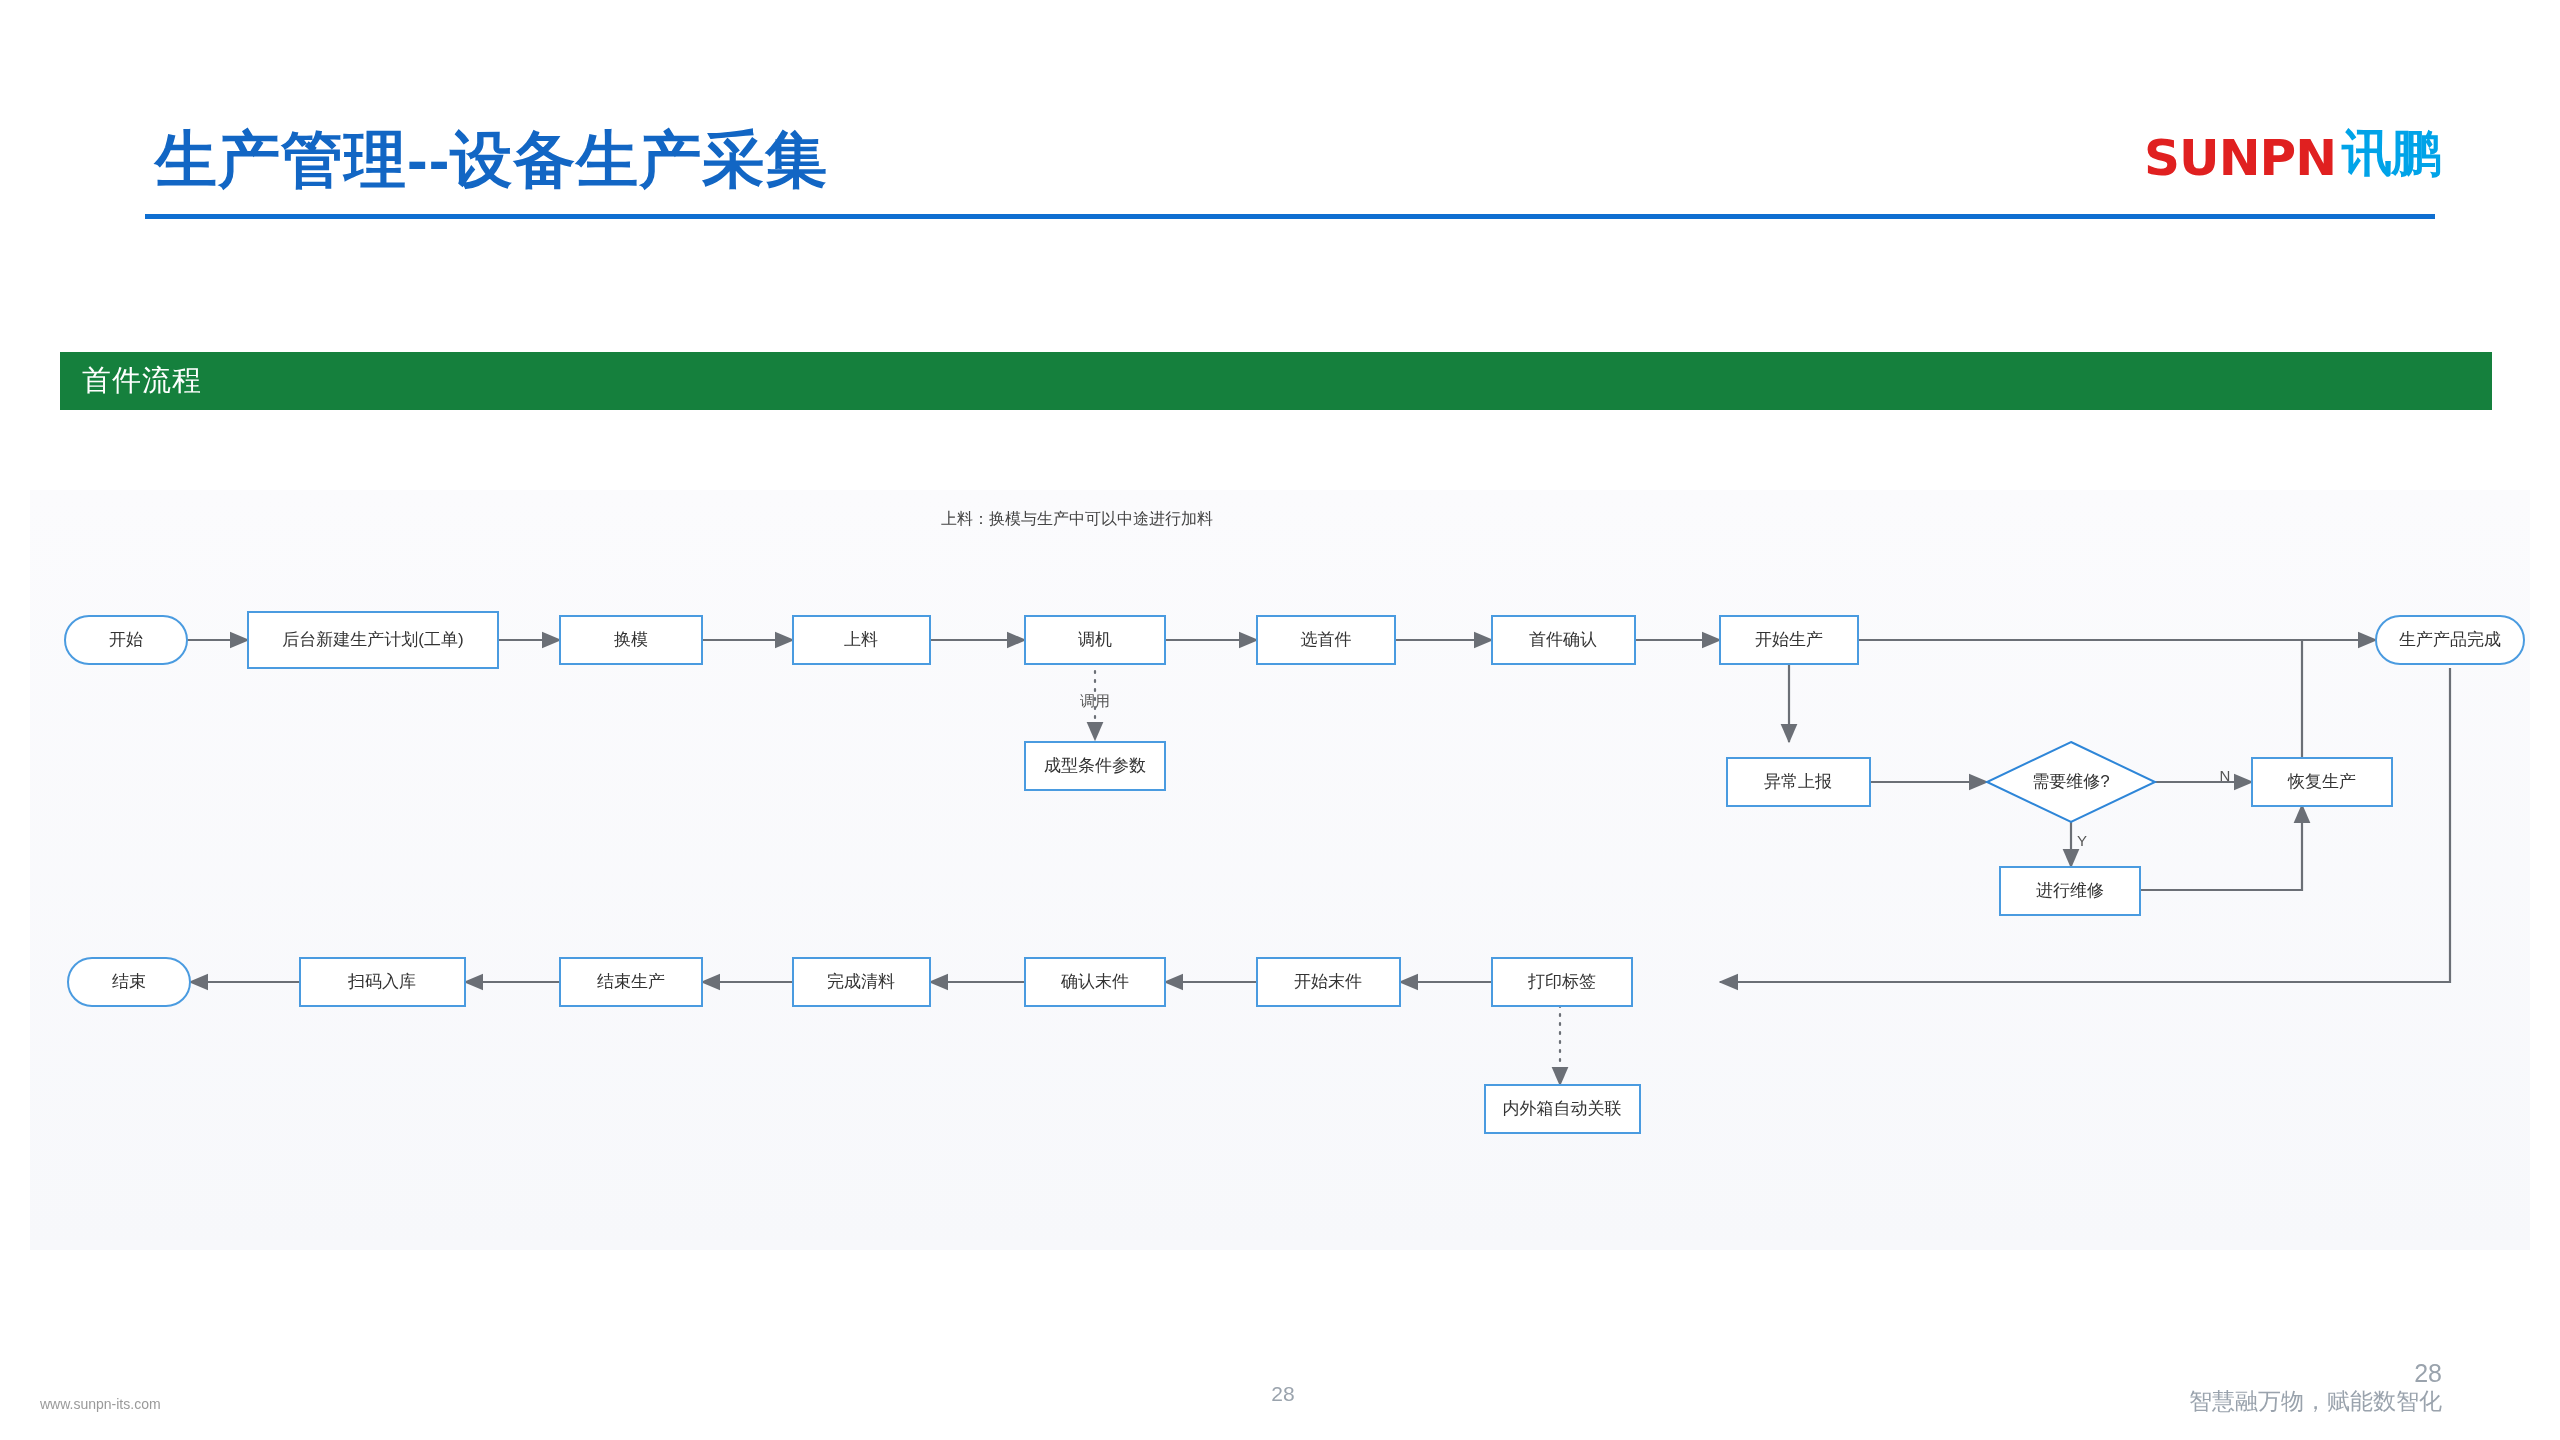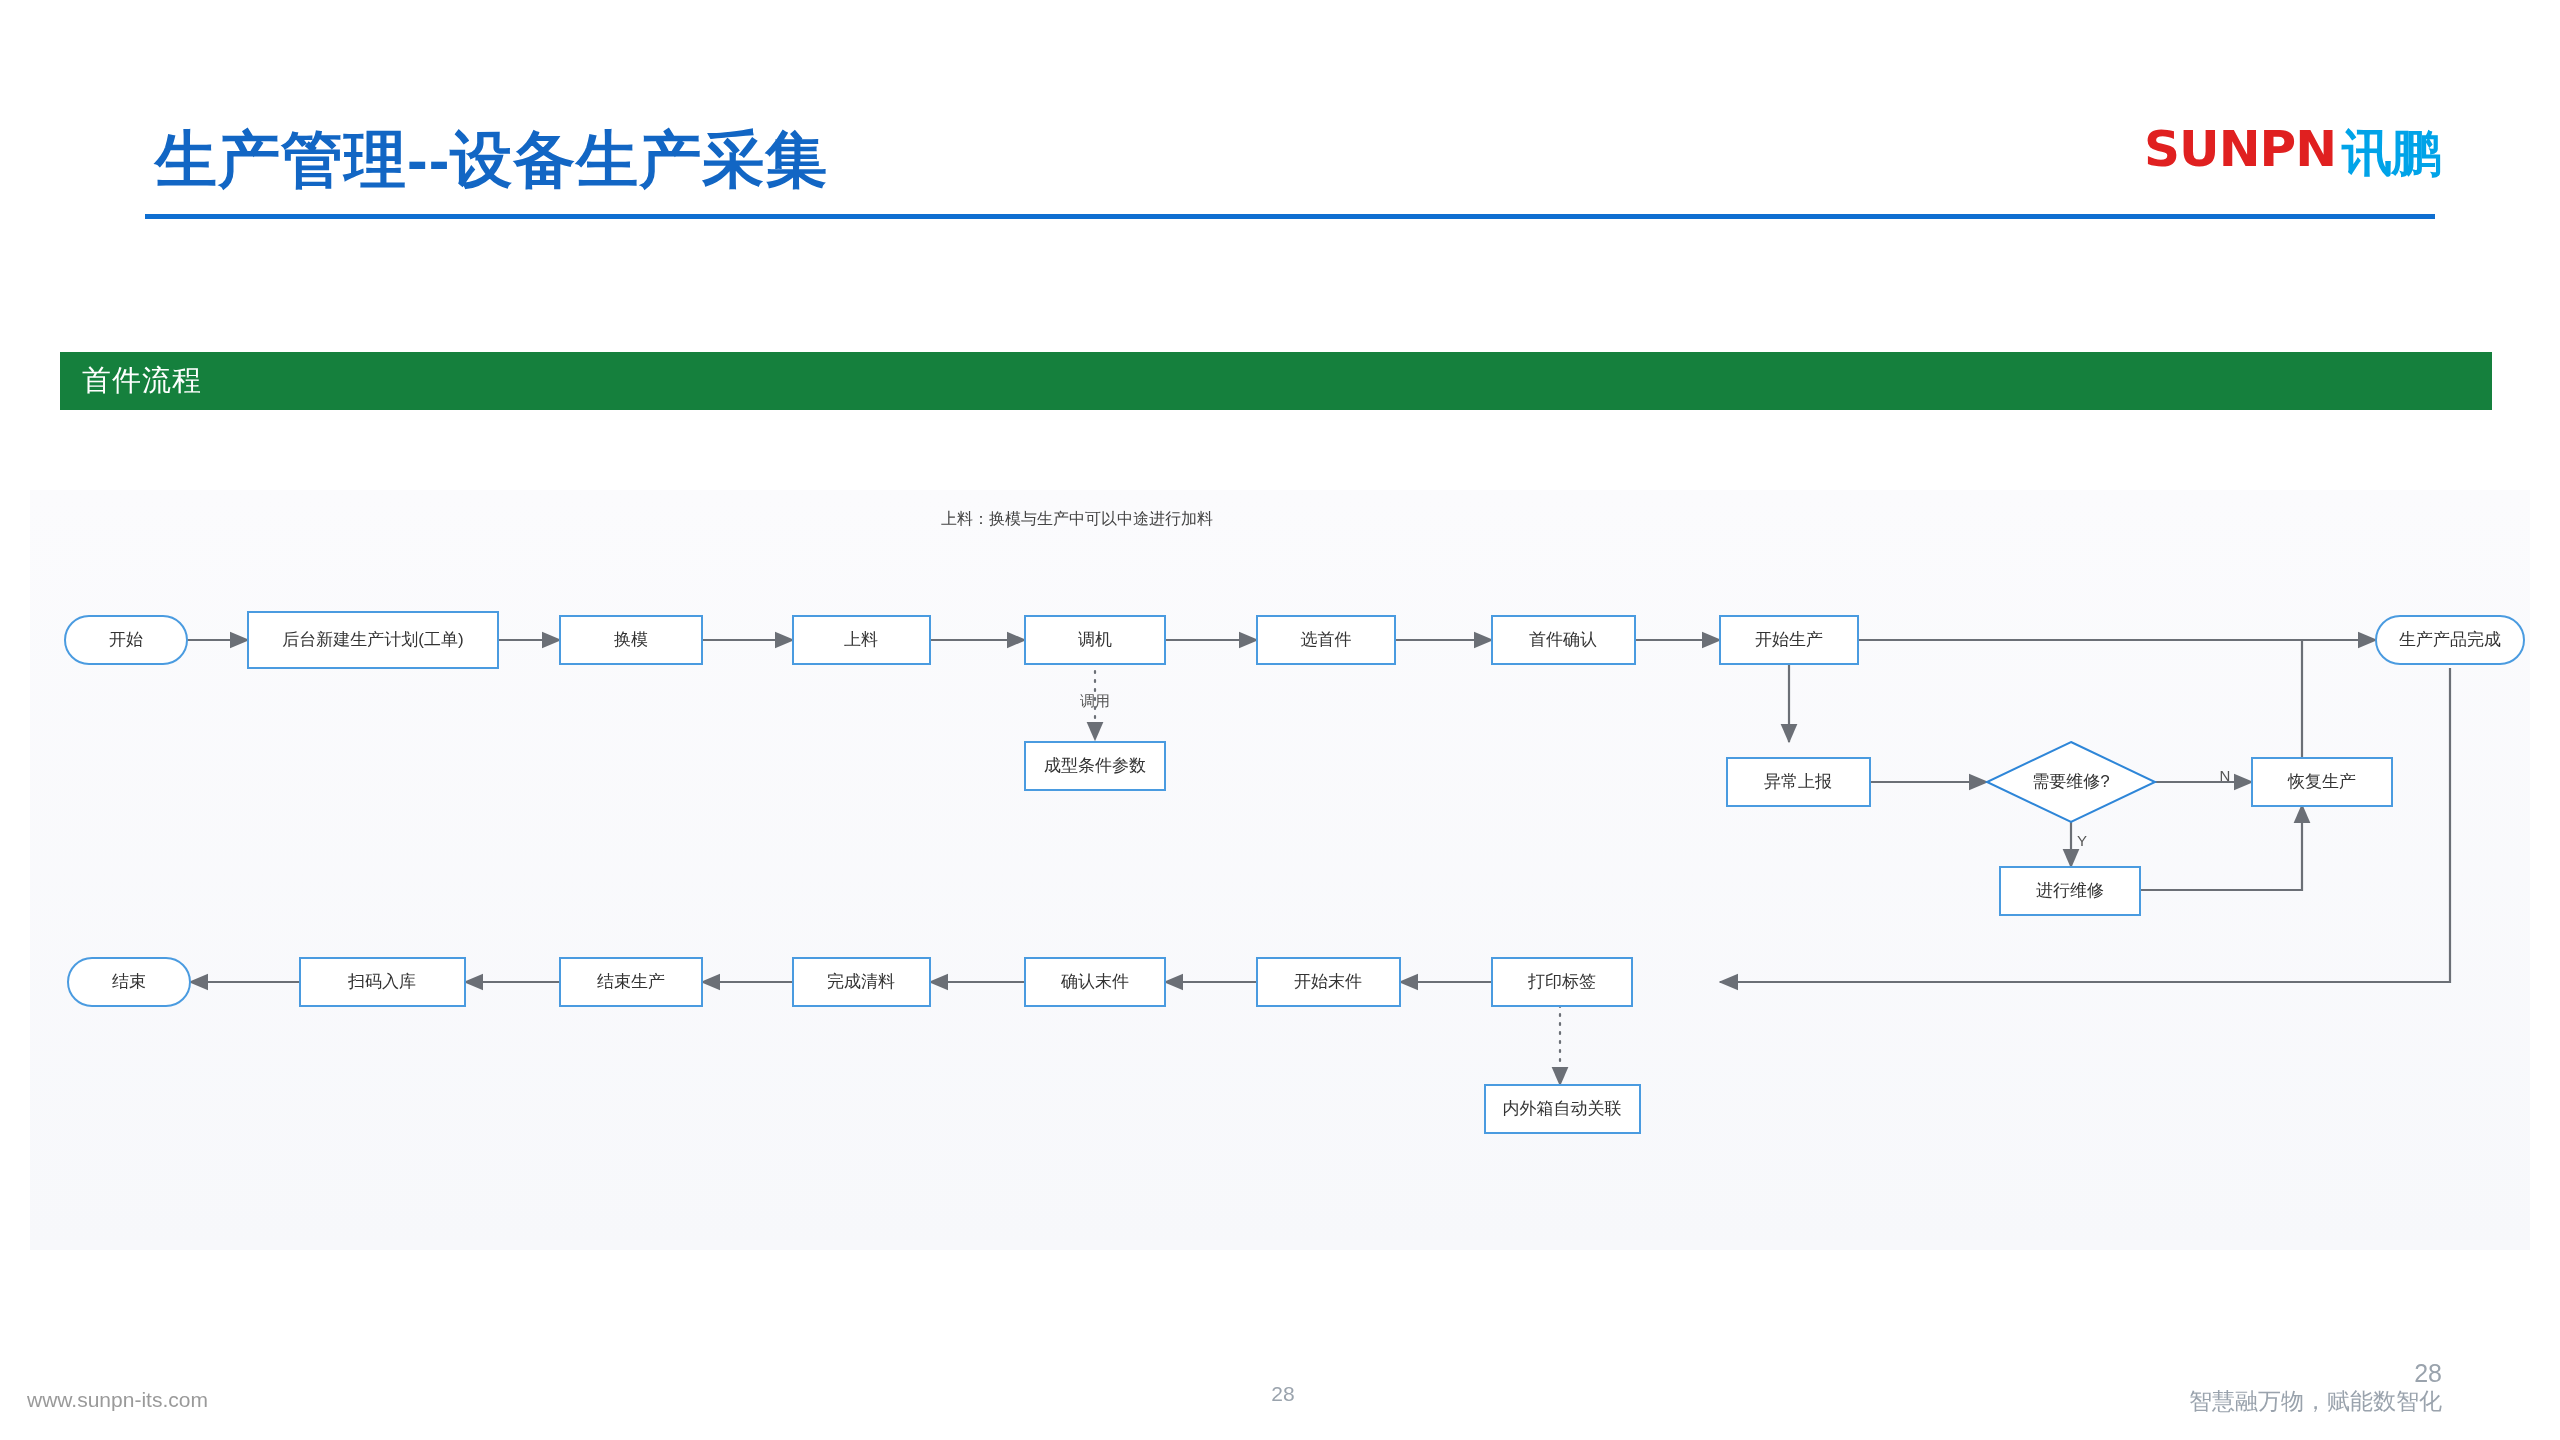--- a/index.html
+++ b/index.html
@@ -14,21 +14,21 @@
     font-size:62px;font-weight:bold;color:#1266C4;
     letter-spacing:1px;white-space:nowrap;
   }
   #title-rule{
     position:absolute;left:145px;top:214px;width:2290px;height:5px;
     background:#0F6FD1;
   }
   #brand-logo{
     position:absolute;right:120px;top:120px;
     font-size:50px;font-weight:bold;letter-spacing:-1px;white-space:nowrap;
-    display:flex;align-items:flex-start;
+    display:flex;align-items:flex-end;
   }
   #brand-logo .latin{color:#E02020;font-family:"DejaVu Sans",sans-serif;font-weight:bold;}
   #brand-logo .cjk{color:#00A3E8;margin-left:6px;font-weight:bold;}
 
   
   #section-band{
     position:absolute;left:60px;top:352px;width:2432px;height:58px;
     background:#15803d;
   }
   #section-band .label{
@@ -56,21 +56,21 @@
     font-size:16px;fill:#444;text-anchor:middle;dominant-baseline:middle;
   }
   .box{fill:#ffffff;stroke:#4A9BE0;stroke-width:2;}
   .diamond{fill:#ffffff;stroke:#2E86D8;stroke-width:2;}
   .term{fill:#ffffff;stroke:#4A9BE0;stroke-width:2;}
   .link{stroke:#6b6f76;stroke-width:2.2;fill:none;}
   .link-dotted{stroke:#6b6f76;stroke-width:2.2;fill:none;stroke-dasharray:2 7;stroke-linecap:round;}
 
   
   #footer-url{
-    position:absolute;left:27px;bottom:28px;font-size:21px;color:#9a9a9a;
+    position:absolute;left:40px;bottom:28px;font-size:14px;color:#9a9a9a;
     font-family:"Liberation Sans","DejaVu Sans",sans-serif;
   }
   #footer-page{
     position:absolute;left:1283px;bottom:34px;font-size:21px;color:#9aa3ad;
     transform:translateX(-50%);
   }
   #footer-right{
     position:absolute;right:118px;bottom:24px;text-align:right;color:#9aa3ad;
   }
   #footer-right .num{font-size:25px;line-height:1.15;display:block;}

